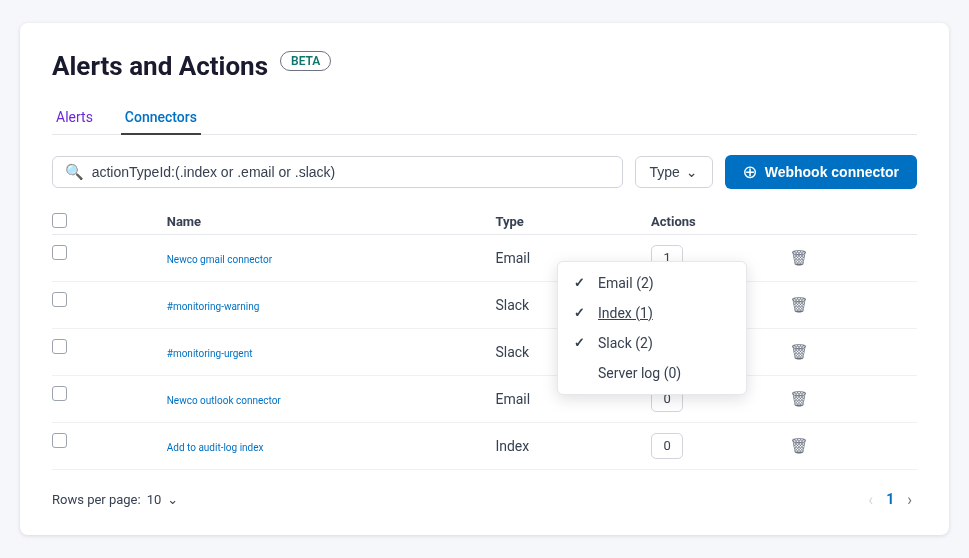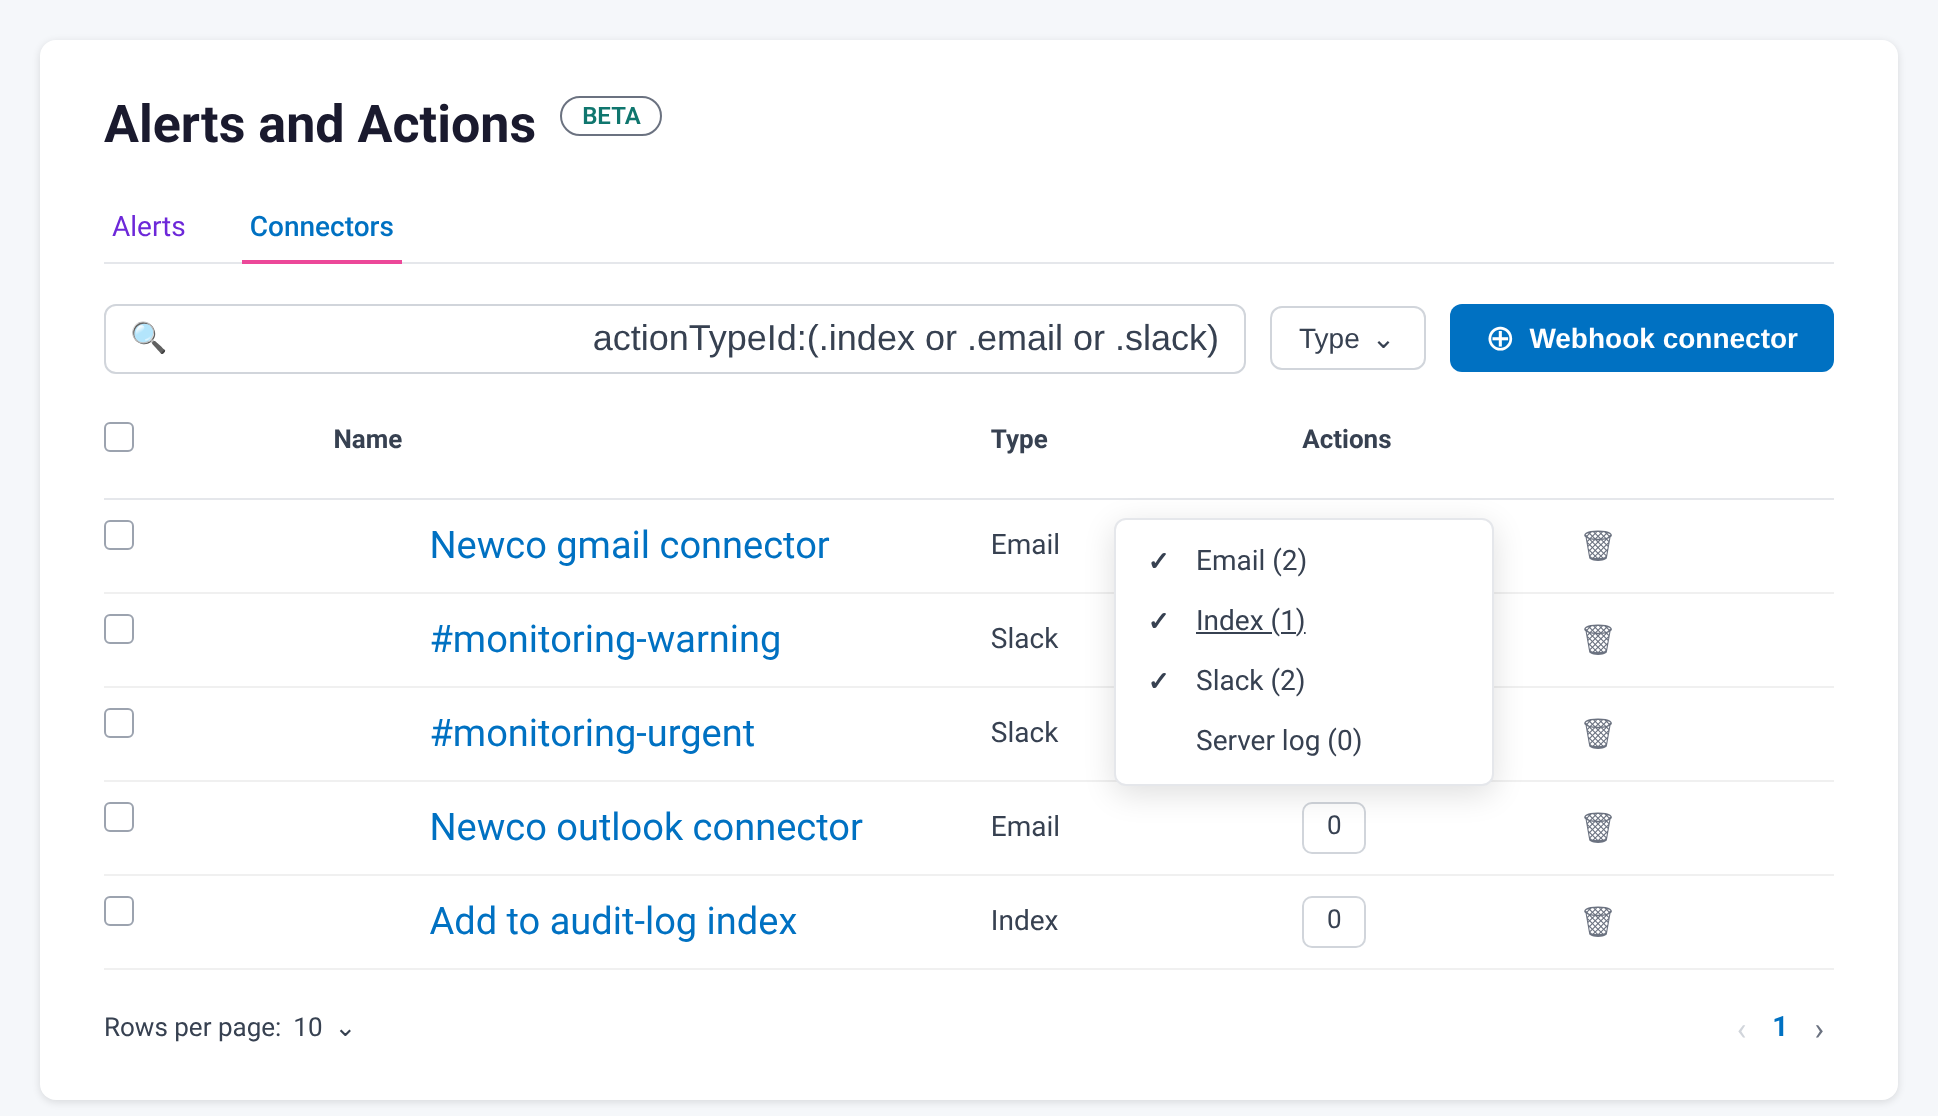--- a/index.html
+++ b/index.html
@@ -48,21 +48,21 @@
       padding: 8px 4px;
       margin-right: 24px;
       font-size: 14px;
       cursor: pointer;
       color: #6d28d9;
       border-bottom: 2px solid transparent;
       margin-bottom: -1.5px;
     }
     .tab.active {
       color: #0071c2;
-      border-bottom: 2px solid #ec4899;
+      border-bottom: 2px solid #404040;
       font-weight: 500;
     }
     .toolbar {
       display: flex;
       align-items: center;
       gap: 12px;
       margin-bottom: 16px;
     }
     .search-box {
       flex: 1;
@@ -73,25 +73,24 @@
       padding: 6px 12px;
       gap: 8px;
     }
     .search-icon {
       color: #9ca3af;
       font-size: 15px;
     }
     .search-input {
       border: none;
       outline: none;
-      font-size: 18px;
+      font-size: 14px;
       color: #374151;
       width: 100%;
       background: transparent;
-      text-align: right;
     }
     .type-button {
       display: flex;
       align-items: center;
       gap: 6px;
       border: 1.5px solid #d1d5db;
       border-radius: 6px;
       padding: 7px 14px;
       font-size: 14px;
       font-weight: 500;
@@ -128,21 +127,21 @@
       border-collapse: collapse;
     }
     thead tr {
       border-bottom: 1.5px solid #e5e7eb;
     }
     thead th {
       text-align: left;
       font-size: 13px;
       font-weight: 700;
       color: #374151;
-      padding: 8px 12px 19px 0;
+      padding: 8px 12px 3px 0;
     }
     thead th:first-child {
       width: 36px;
       padding-left: 0;
     }
     thead th.col-name { width: 38%; }
     thead th.col-type { width: 18%; }
     thead th.col-actions { width: 16%; }
     thead th.col-del { width: 40px; }
     tbody tr {
@@ -163,22 +162,21 @@
       width: 15px; height: 15px;
       border: 1.5px solid #9ca3af;
       border-radius: 3px;
       cursor: pointer;
       background: #fff;
       appearance: none;
     }
     .row-link {
       color: #0071c2;
       text-decoration: none;
-      font-size: 19px;
-      margin-left: 48px;
+      font-size: 10px;
     }
     .actions-badge {
       display: inline-flex;
       align-items: center;
       justify-content: center;
       border: 1.5px solid #d1d5db;
       border-radius: 5px;
       width: 32px;
       height: 26px;
       font-size: 13px;

